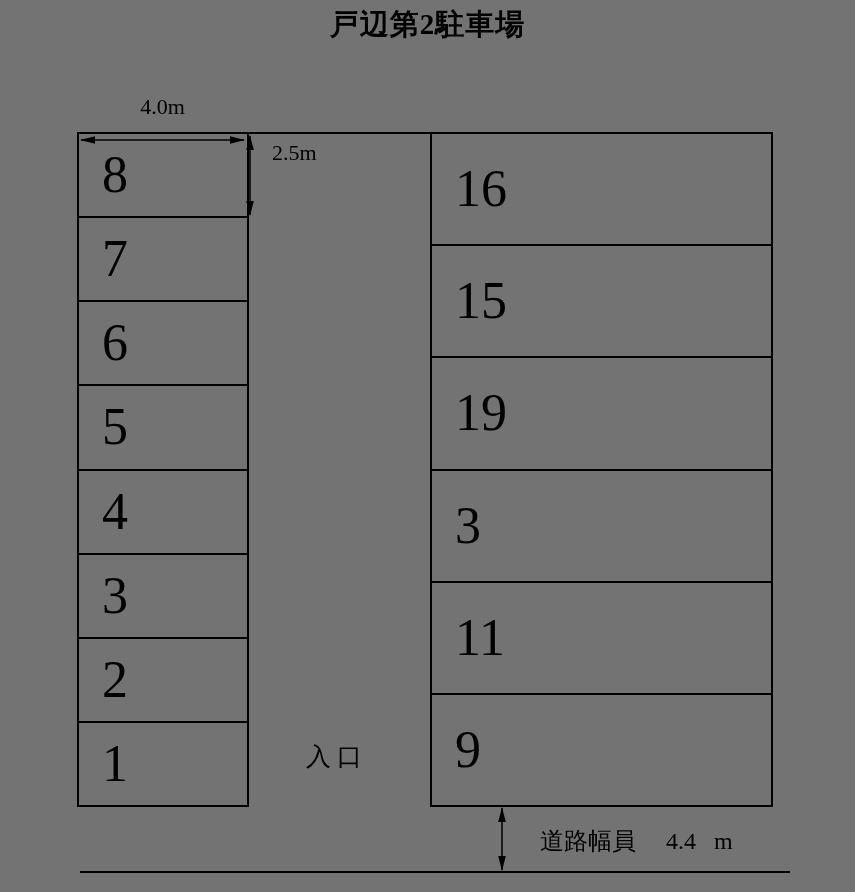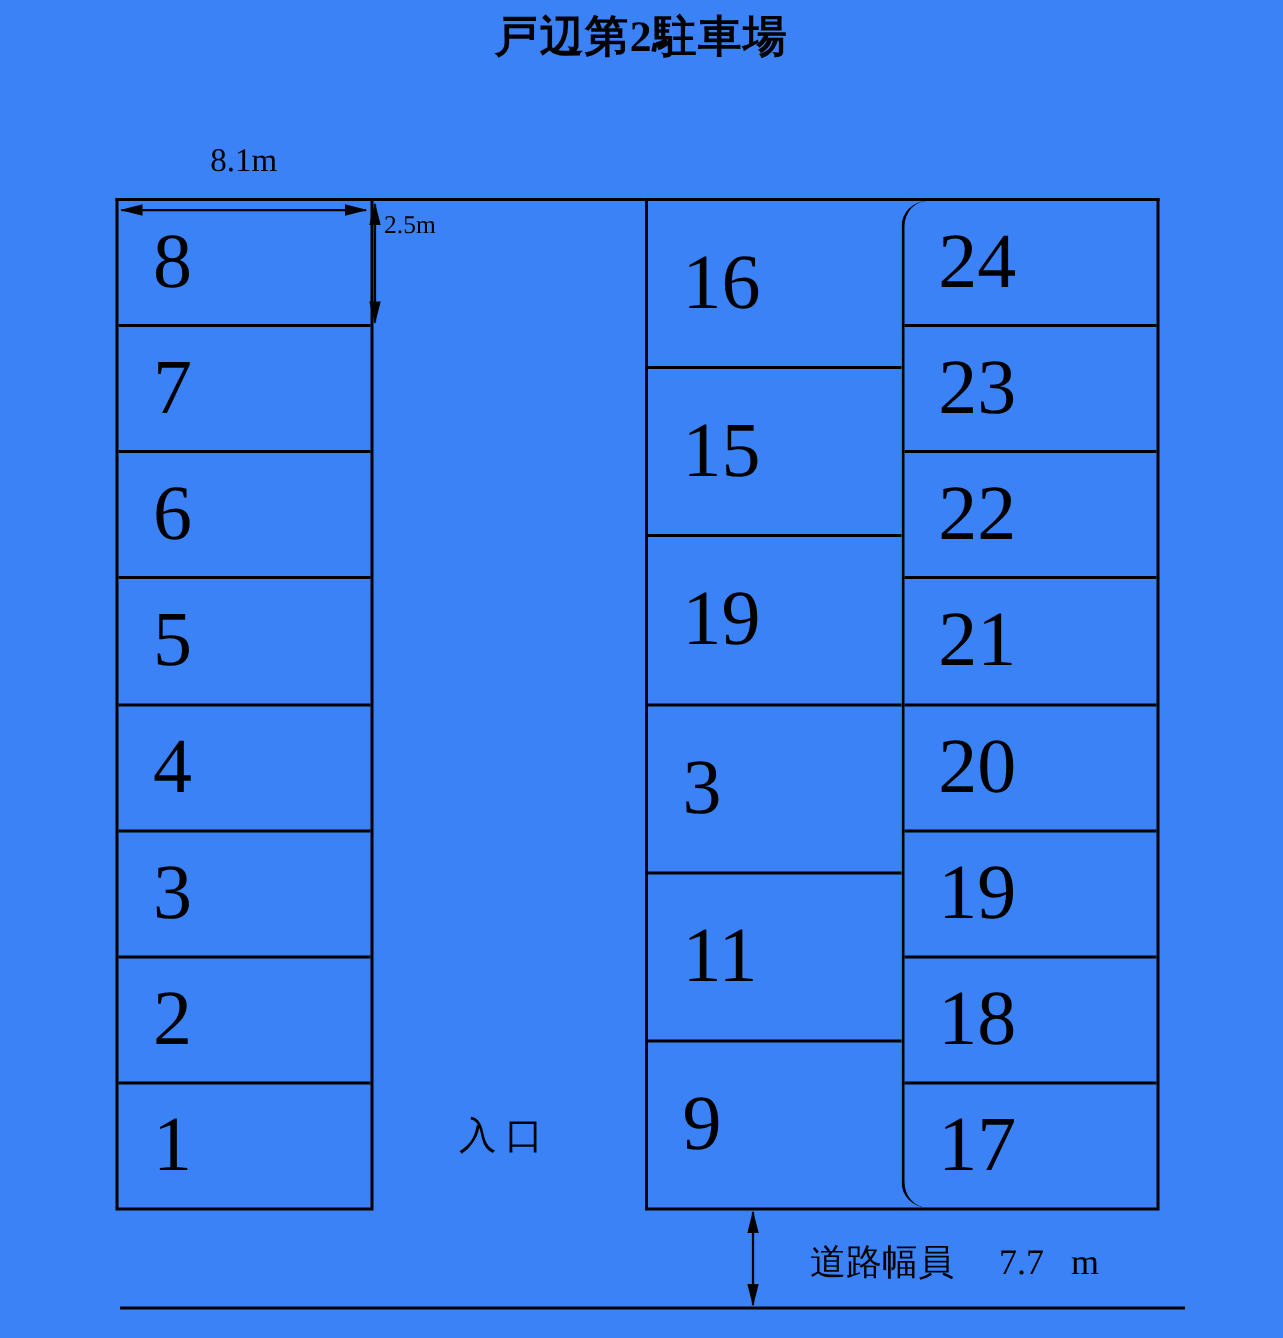--- a/index.html
+++ b/index.html
@@ -1,31 +1,31 @@
 <!DOCTYPE html>
 <html><head>
 <meta charset="utf-8">
 <style>
   html,body{margin:0;padding:0;background:#ffffff;}
   .page{
-    position:relative;width:855px;height:892px;background:#3b82f6;
+    position:relative;width:855px;height:892px;background:#737373;
     font-family:"Liberation Serif","DejaVu Serif",serif;color:#000;
     overflow:hidden;
     text-decoration:underline;
   }
   .title{
     position:absolute;top:5px;left:0;width:100%;text-align:center;
     font-size:29px;font-weight:bold;letter-spacing:1px;
   }
   .dim-width-label{
     position:absolute;left:77px;top:94px;width:171px;text-align:center;
     font-size:22px;
   }
   .dim-height-label{
-    position:absolute;left:256px;top:140px;font-size:17px;
+    position:absolute;left:272px;top:140px;font-size:22px;
   }
   .top-line{
     position:absolute;left:77px;top:132px;width:696px;height:0;
     border-top:2px solid #000;
   }
   .col-left{
     position:absolute;left:77px;top:132px;width:172px;height:675px;
     border:2px solid #000;box-sizing:border-box;
     display:flex;flex-direction:column;
   }
@@ -56,21 +56,21 @@
     border-top:2px solid #000;
   }
 </style>
 </head>
 <body>
 
 <div class="page">
 
   <div class="title">戸辺第2駐車場</div>
 
-  <div class="dim-width-label">8.1m</div>
+  <div class="dim-width-label">4.0m</div>
 
   <div class="top-line"></div>
 
   <svg class="arrow" style="left:79px;top:134px;" width="167" height="12">
     <line x1="2" y1="6" x2="165" y2="6" stroke="#000" stroke-width="1.5"></line>
     <polygon points="1,6 16,2.2 16,9.8" fill="#000"></polygon>
     <polygon points="166,6 151,2.2 151,9.8" fill="#000"></polygon>
   </svg>
 
   <svg class="arrow" style="left:243px;top:134px;" width="14" height="83">
@@ -122,55 +122,29 @@
       <div class="cell">
           <span class="num">3</span>
         </div>
       <div class="cell">
           <span class="num">11</span>
         </div>
       <div class="cell">
           <span class="num">9</span>
         </div>
     </div>
-    <div class="colhalf bordered">
-      <div class="cell first">
-          <span class="num">24</span>
-        </div>
-      <div class="cell">
-          <span class="num">23</span>
-        </div>
-      <div class="cell">
-          <span class="num">22</span>
-        </div>
-      <div class="cell">
-          <span class="num">21</span>
-        </div>
-      <div class="cell">
-          <span class="num">20</span>
-        </div>
-      <div class="cell">
-          <span class="num">19</span>
-        </div>
-      <div class="cell">
-          <span class="num">18</span>
-        </div>
-      <div class="cell">
-          <span class="num">17</span>
-        </div>
-    </div>
   </div>
 
   <div class="entrance">入口</div>
 
   <svg class="arrow" style="left:495px;top:806px;" width="14" height="66">
     <line x1="7" y1="2" x2="7" y2="64" stroke="#000" stroke-width="1.5"></line>
     <polygon points="7,1 3.2,16 10.8,16" fill="#000"></polygon>
     <polygon points="7,65 3.2,50 10.8,50" fill="#000"></polygon>
   </svg>
 
   <div class="road-label">
-    <span>道路幅員</span><span class="road-value">7.7 m</span>
+    <span>道路幅員</span><span class="road-value">4.4 m</span>
   </div>
 
   <div class="road-line"></div>
 
 </div>
 
 </body></html>

